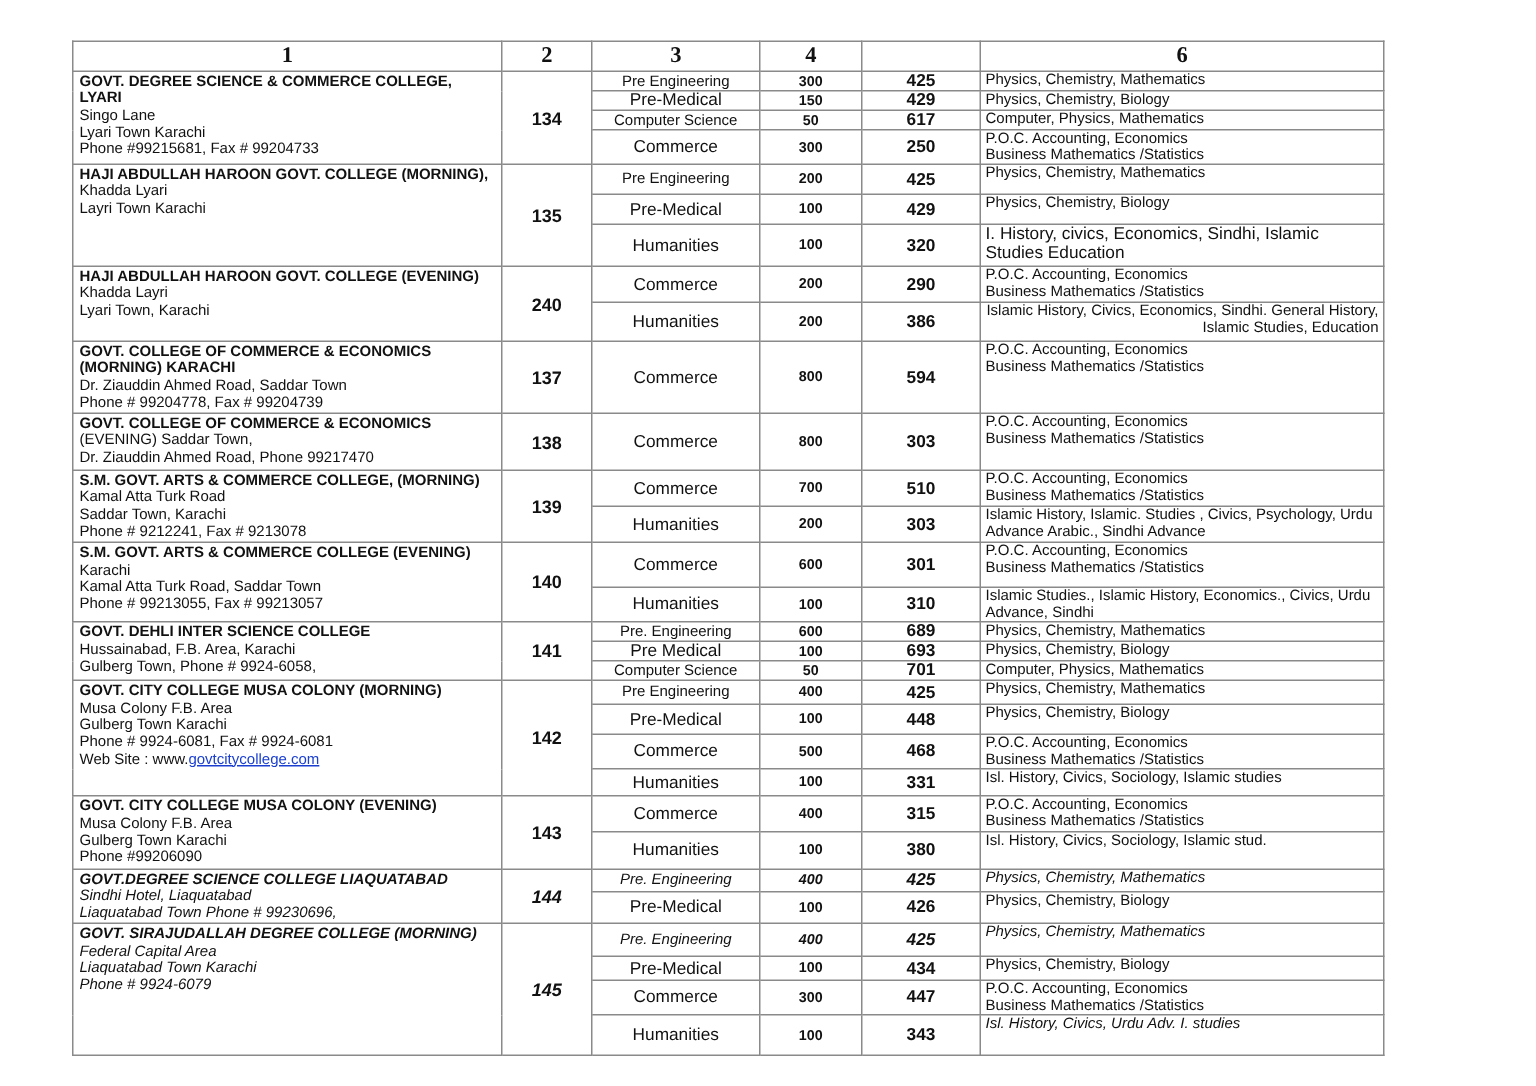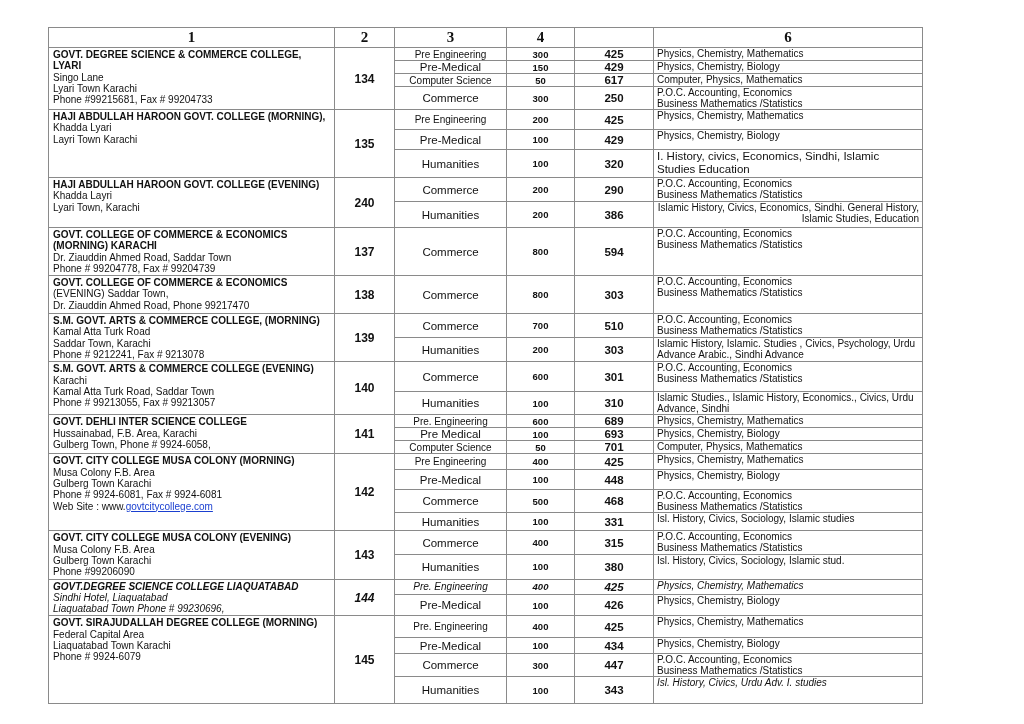--- a/index.html
+++ b/index.html
@@ -265,21 +265,21 @@
         <td class="c-seat">400</td>
         <td class="c-merit">425</td>
         <td class="c-subj" style="white-space: pre-line;">Physics, Chemistry, Mathematics</td>
       </tr>
       <tr style="height: 20px;">
         <td class="c-grp lg">Pre-Medical</td>
         <td class="c-seat">100</td>
         <td class="c-merit">426</td>
         <td class="c-subj" style="white-space: pre-line;">Physics, Chemistry, Biology</td>
       </tr>
-      <tr style="height: 22px;">
+      <tr style="height: 22px; font-style: italic;">
         <td class="c-inst" rowspan="4">
           <div class="name">GOVT. SIRAJUDALLAH DEGREE COLLEGE (MORNING)</div>
           <div>Federal Capital Area</div>
           <div>Liaquatabad Town Karachi</div>
           <div>Phone # 9924-6079</div>
         </td>
         <td class="c-code" rowspan="4">145</td>
         <td class="c-grp">Pre. Engineering</td>
         <td class="c-seat">400</td>
         <td class="c-merit">425</td>

